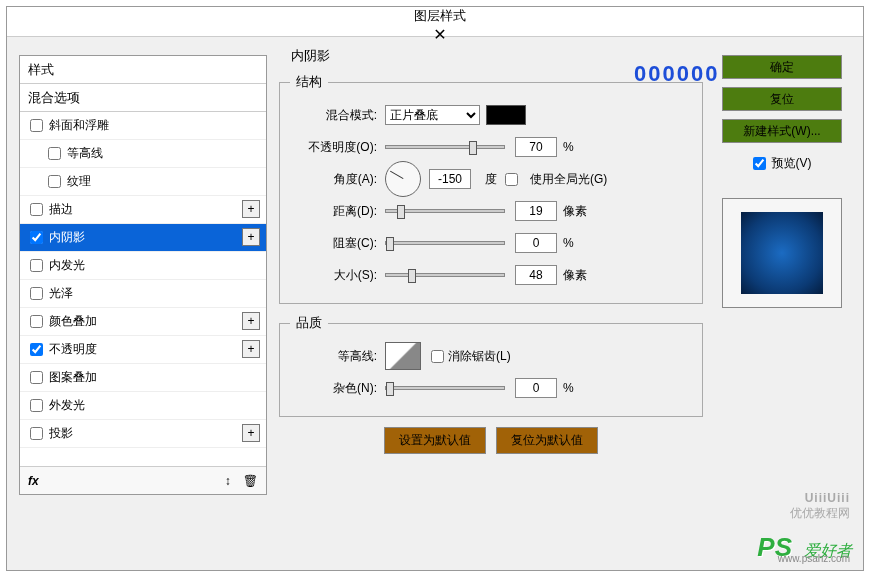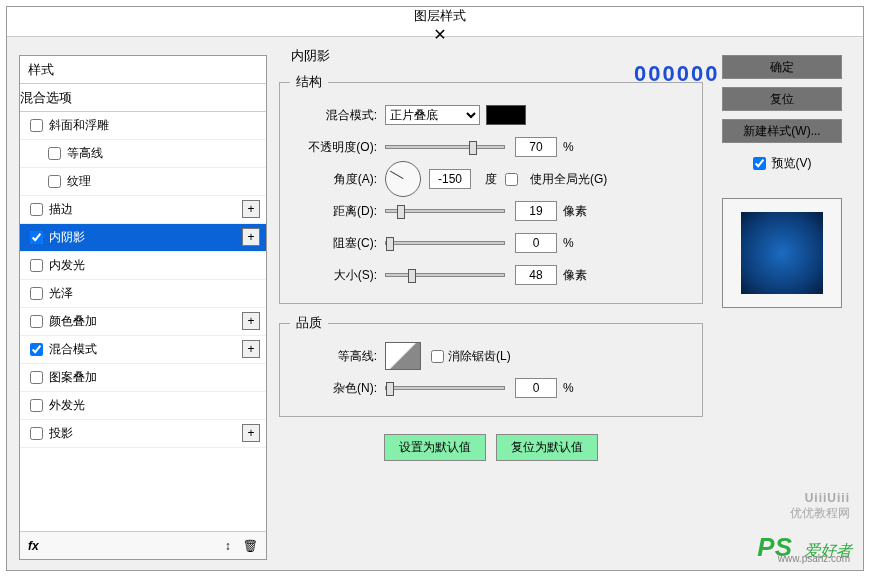--- a/index.html
+++ b/index.html
@@ -2,23 +2,23 @@
 <html><head>
 <meta charset="utf-8">
 <style>
 *{box-sizing:border-box;margin:0;padding:0;font-family:"Microsoft YaHei","SimSun",sans-serif;font-size:12px;}
 body{background:#fff;width:870px;height:577px;position:relative;overflow:hidden;}
 .dialog{position:absolute;left:6px;top:6px;width:858px;height:565px;border:1px solid #999;background:#f0f0f0;}
 .titlebar{height:30px;display:flex;align-items:center;justify-content:space-between;padding:0 0 0 10px;background:#fff;border-bottom:1px solid #ccc;flex-direction:column;}
 .titlebar .title{font-size:13px;}
 .close{width:44px;height:30px;display:flex;align-items:center;justify-content:center;font-size:16px;}
 .body{position:absolute;top:30px;left:0;right:0;bottom:0;}
-.styles-panel{position:absolute;left:12px;top:18px;width:248px;height:505px;border:1px solid #999;background:#fff;}
+.styles-panel{position:absolute;left:12px;top:18px;width:248px;height:440px;border:1px solid #999;background:#fff;}
 .styles-header{height:28px;line-height:28px;padding-left:8px;border-bottom:1px solid #ccc;font-size:13px;}
-.blend-header{height:28px;line-height:28px;padding-left:0;border-bottom:1px solid #ccc;font-size:13px;}
+.blend-header{height:28px;line-height:28px;padding-left:8px;border-bottom:1px solid #ccc;font-size:13px;}
 .style-list{height:calc(100% - 84px);overflow:auto;}
 .style-item{height:28px;display:flex;align-items:center;padding:0 6px 0 0;border-bottom:1px solid #eee;position:relative;}
 .style-item .cb{margin:0 6px 0 10px;}
 .style-item.indent .cb{margin-left:28px;}
 .style-item.selected{background:#0a64d8;color:#fff;}
 .style-item .plus{position:absolute;right:6px;top:4px;width:18px;height:18px;border:1px solid #777;display:flex;align-items:center;justify-content:center;font-size:12px;background:#f0f0f0;color:#000;}
 .styles-footer{position:absolute;bottom:0;left:0;right:0;height:28px;border-top:1px solid #ccc;display:flex;align-items:center;padding:4px 8px;justify-content:space-between;background:#f8f8f8;}
 .styles-footer .fx{font-style:italic;font-weight:bold;}
 .styles-footer .icons{display:flex;gap:12px;}
 .opt-panel{position:absolute;left:272px;top:18px;right:160px;bottom:10px;}
@@ -33,23 +33,23 @@
 .numbox{width:42px;height:20px;border:1px solid #888;background:#fff;text-align:center;margin-right:6px;}
 .unit{width:40px;}
 select.combo{width:95px;height:20px;border:1px solid #888;background:#fff;margin-right:6px;}
 .swatch{width:40px;height:20px;background:#000;border:1px solid #555;margin-right:14px;}
 .anglewrap{display:flex;align-items:center;gap:8px;}
 .dial{width:36px;height:36px;border:1px solid #666;border-radius:50%;background:#f8f8f8;position:relative;}
 .dial .needle{position:absolute;left:50%;top:50%;width:15px;height:1px;background:#333;transform-origin:0 0;transform:rotate(210deg);}
 .cb-inline{margin-right:4px;}
 .contour-sw{width:36px;height:28px;border:1px solid #666;background:linear-gradient(135deg,#fff 0 48%,#888 52% 100%);margin-right:10px;}
 .btnrow{display:flex;gap:10px;justify-content:center;margin-top:6px;}
-.btn{border:1px solid #888;background:#86efac;padding:4px 14px;min-width:100px;text-align:center;margin-top:7px;}
+.btn{border:1px solid #888;background:#a16207;padding:4px 14px;min-width:100px;text-align:center;}
 .right-col{position:absolute;right:16px;top:18px;width:130px;display:flex;flex-direction:column;gap:8px;align-items:center;}
-.rbtn{width:120px;height:24px;border:1px solid #888;background:#737373;text-align:center;line-height:22px;}
+.rbtn{width:120px;height:24px;border:1px solid #888;background:#4d7c0f;text-align:center;line-height:22px;}
 .preview-chk{display:flex;align-items:center;gap:6px;margin-top:4px;}
 .preview-box{margin-top:18px;width:120px;height:110px;border:1px solid #888;background:#f6f6f6;display:flex;align-items:center;justify-content:center;}
 .preview-sw{width:82px;height:82px;background:radial-gradient(circle at 50% 50%,#1b6bc2 0%,#0b3a74 68%,#041d3f 100%);}
 .redtext{position:absolute;left:634px;top:61px;color:#1d4ed8;font-weight:bold;font-size:22px;letter-spacing:2px;}
 .wm1{position:absolute;right:20px;bottom:55px;color:#a9a9a9;font-size:11px;text-align:right;}
 .wm1 b{font-weight:bold;letter-spacing:1px;}
 .wm2{position:absolute;right:18px;bottom:14px;display:flex;align-items:baseline;gap:12px;}
 .wm2 .ps{font-size:26px;font-weight:bold;font-style:italic;color:#2eae3f;text-shadow:1px 1px 0 #fff;}
 .wm2 .txt{font-size:16px;color:#2eae3f;font-style:italic;}
 .wm2 .url{position:absolute;right:2px;bottom:-1px;font-size:10px;color:#888;}
@@ -98,21 +98,21 @@
             <input type="checkbox" class="cb" style="">
             <span>光泽</span>
           </div>
           <div class="style-item">
             <input type="checkbox" class="cb" style="">
             <span>颜色叠加</span>
             <div class="plus">+</div>
           </div>
           <div class="style-item">
             <input type="checkbox" class="cb" checked="" style="">
-            <span>混合模式</span>
+            <span>不透明度</span>
             <div class="plus">+</div>
           </div>
           <div class="style-item">
             <input type="checkbox" class="cb" style="">
             <span>图案叠加</span>
           </div>
           <div class="style-item">
             <input type="checkbox" class="cb" style="">
             <span>外发光</span>
           </div>

